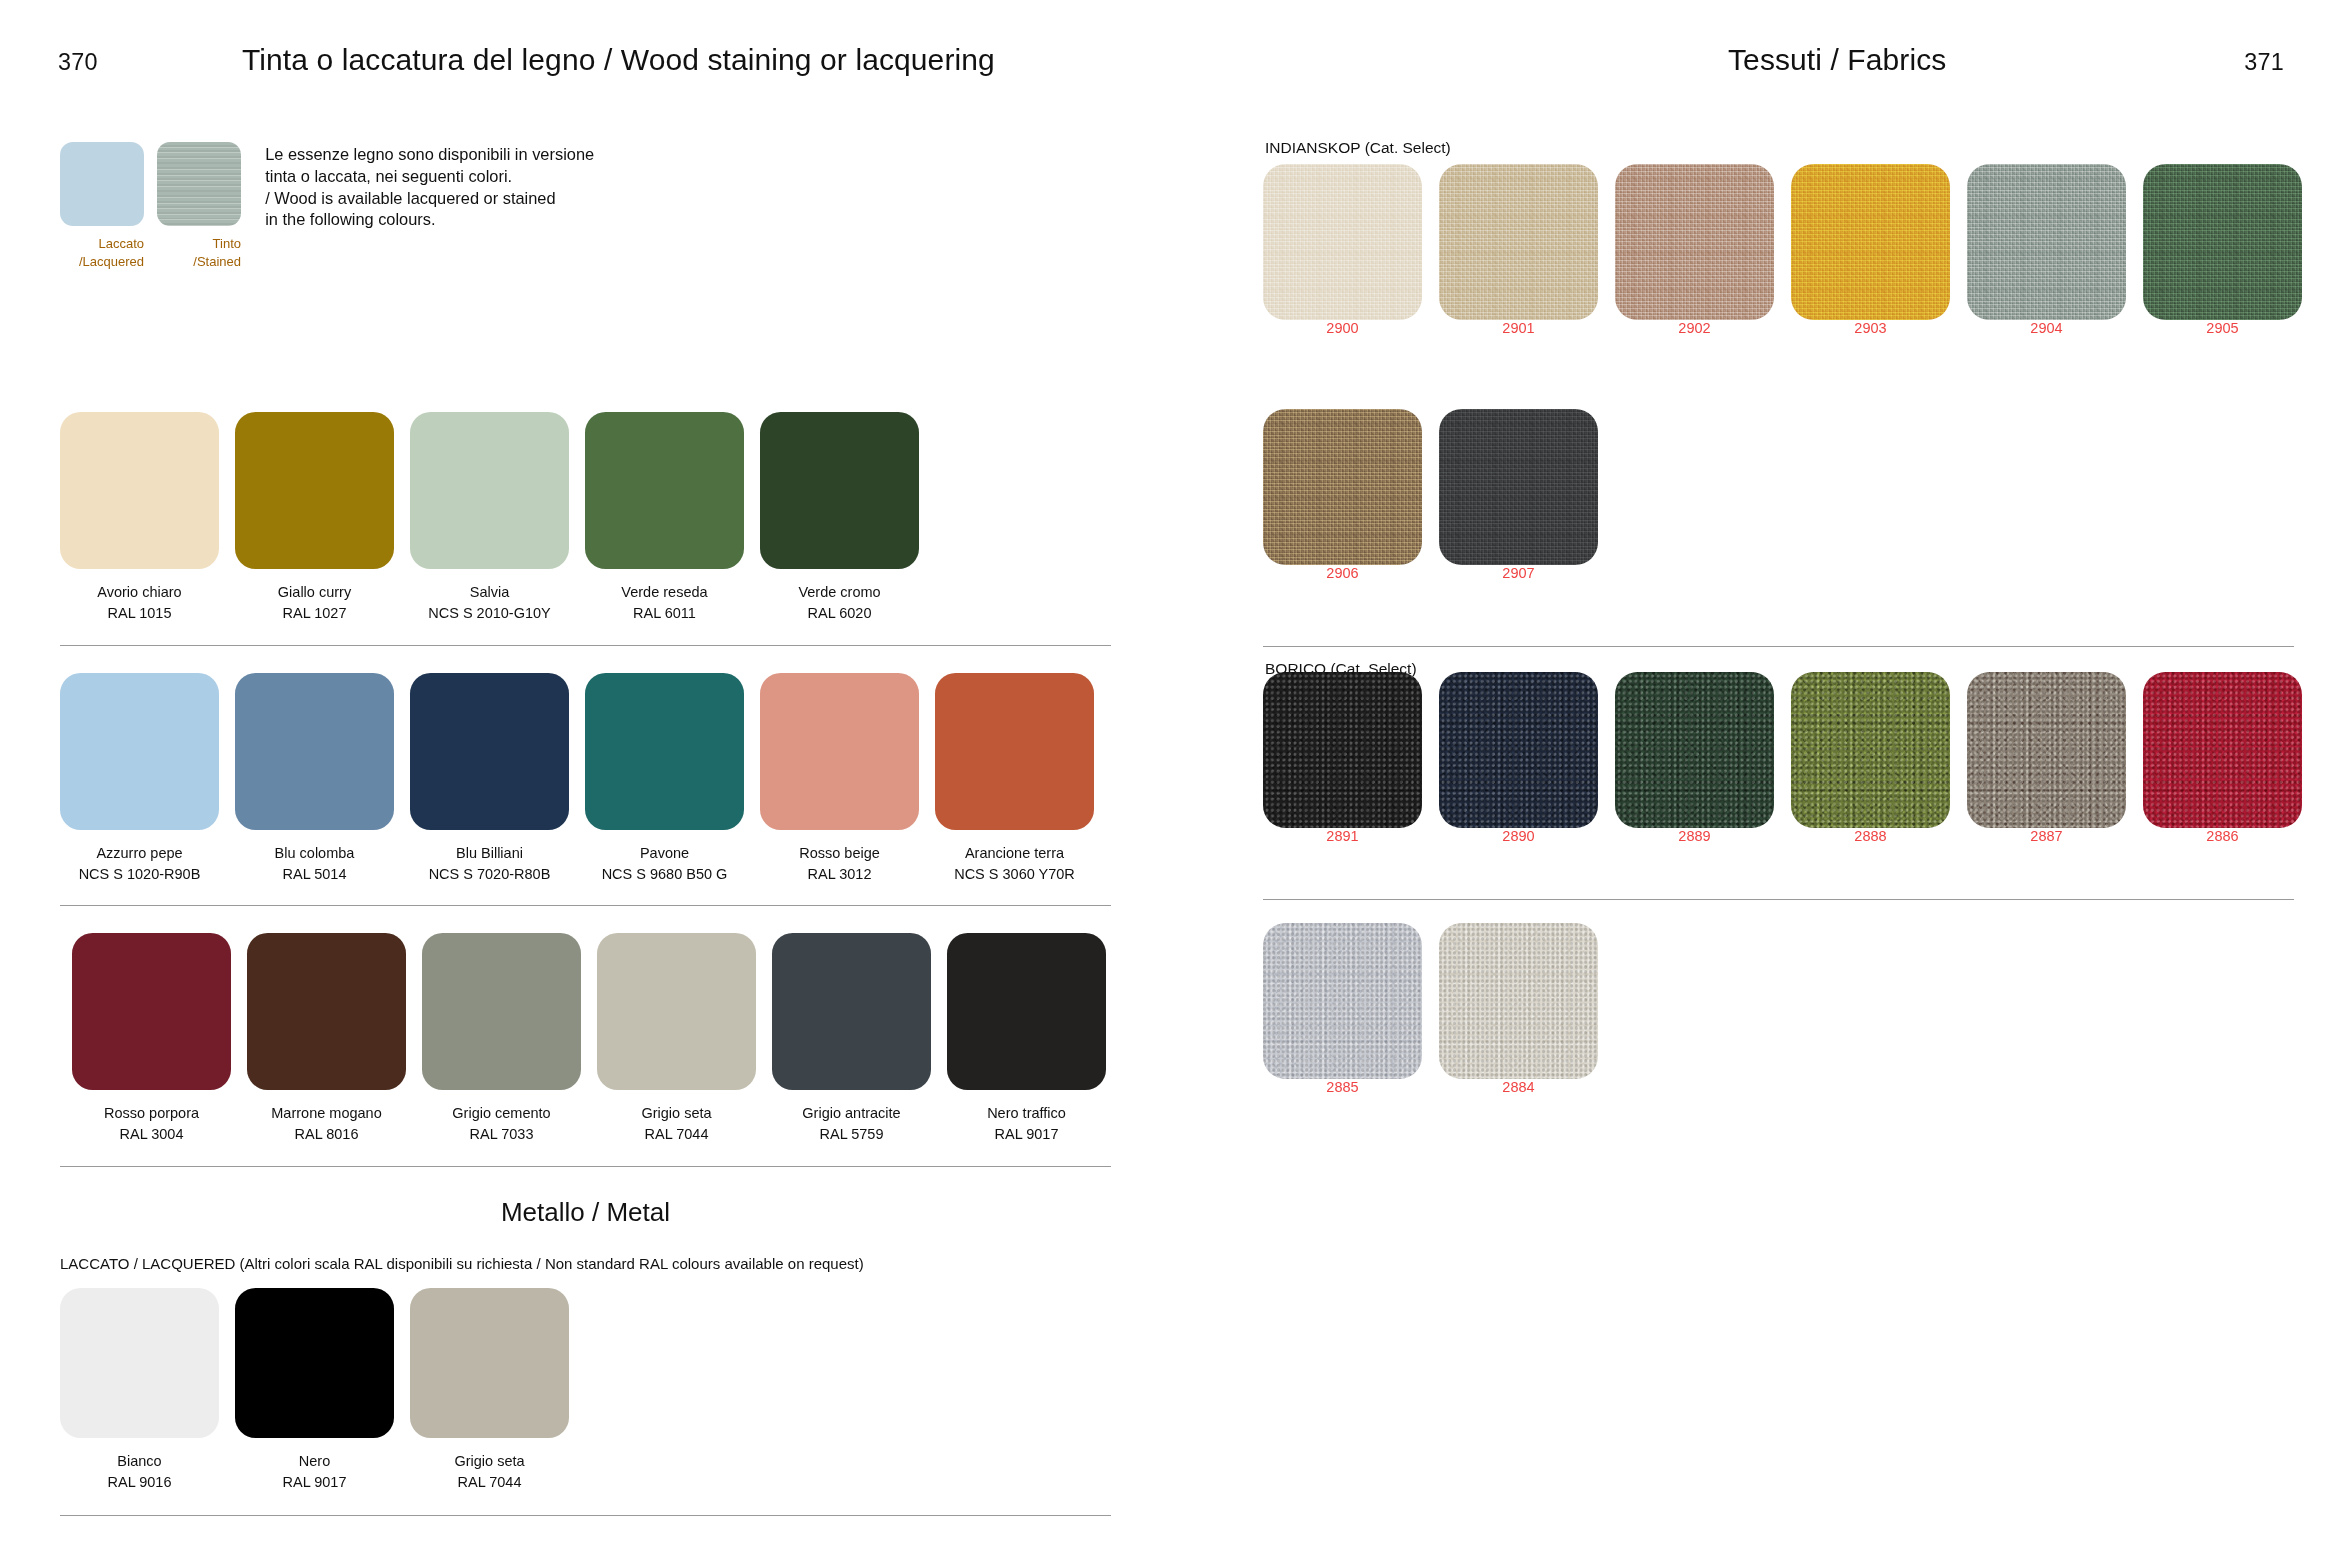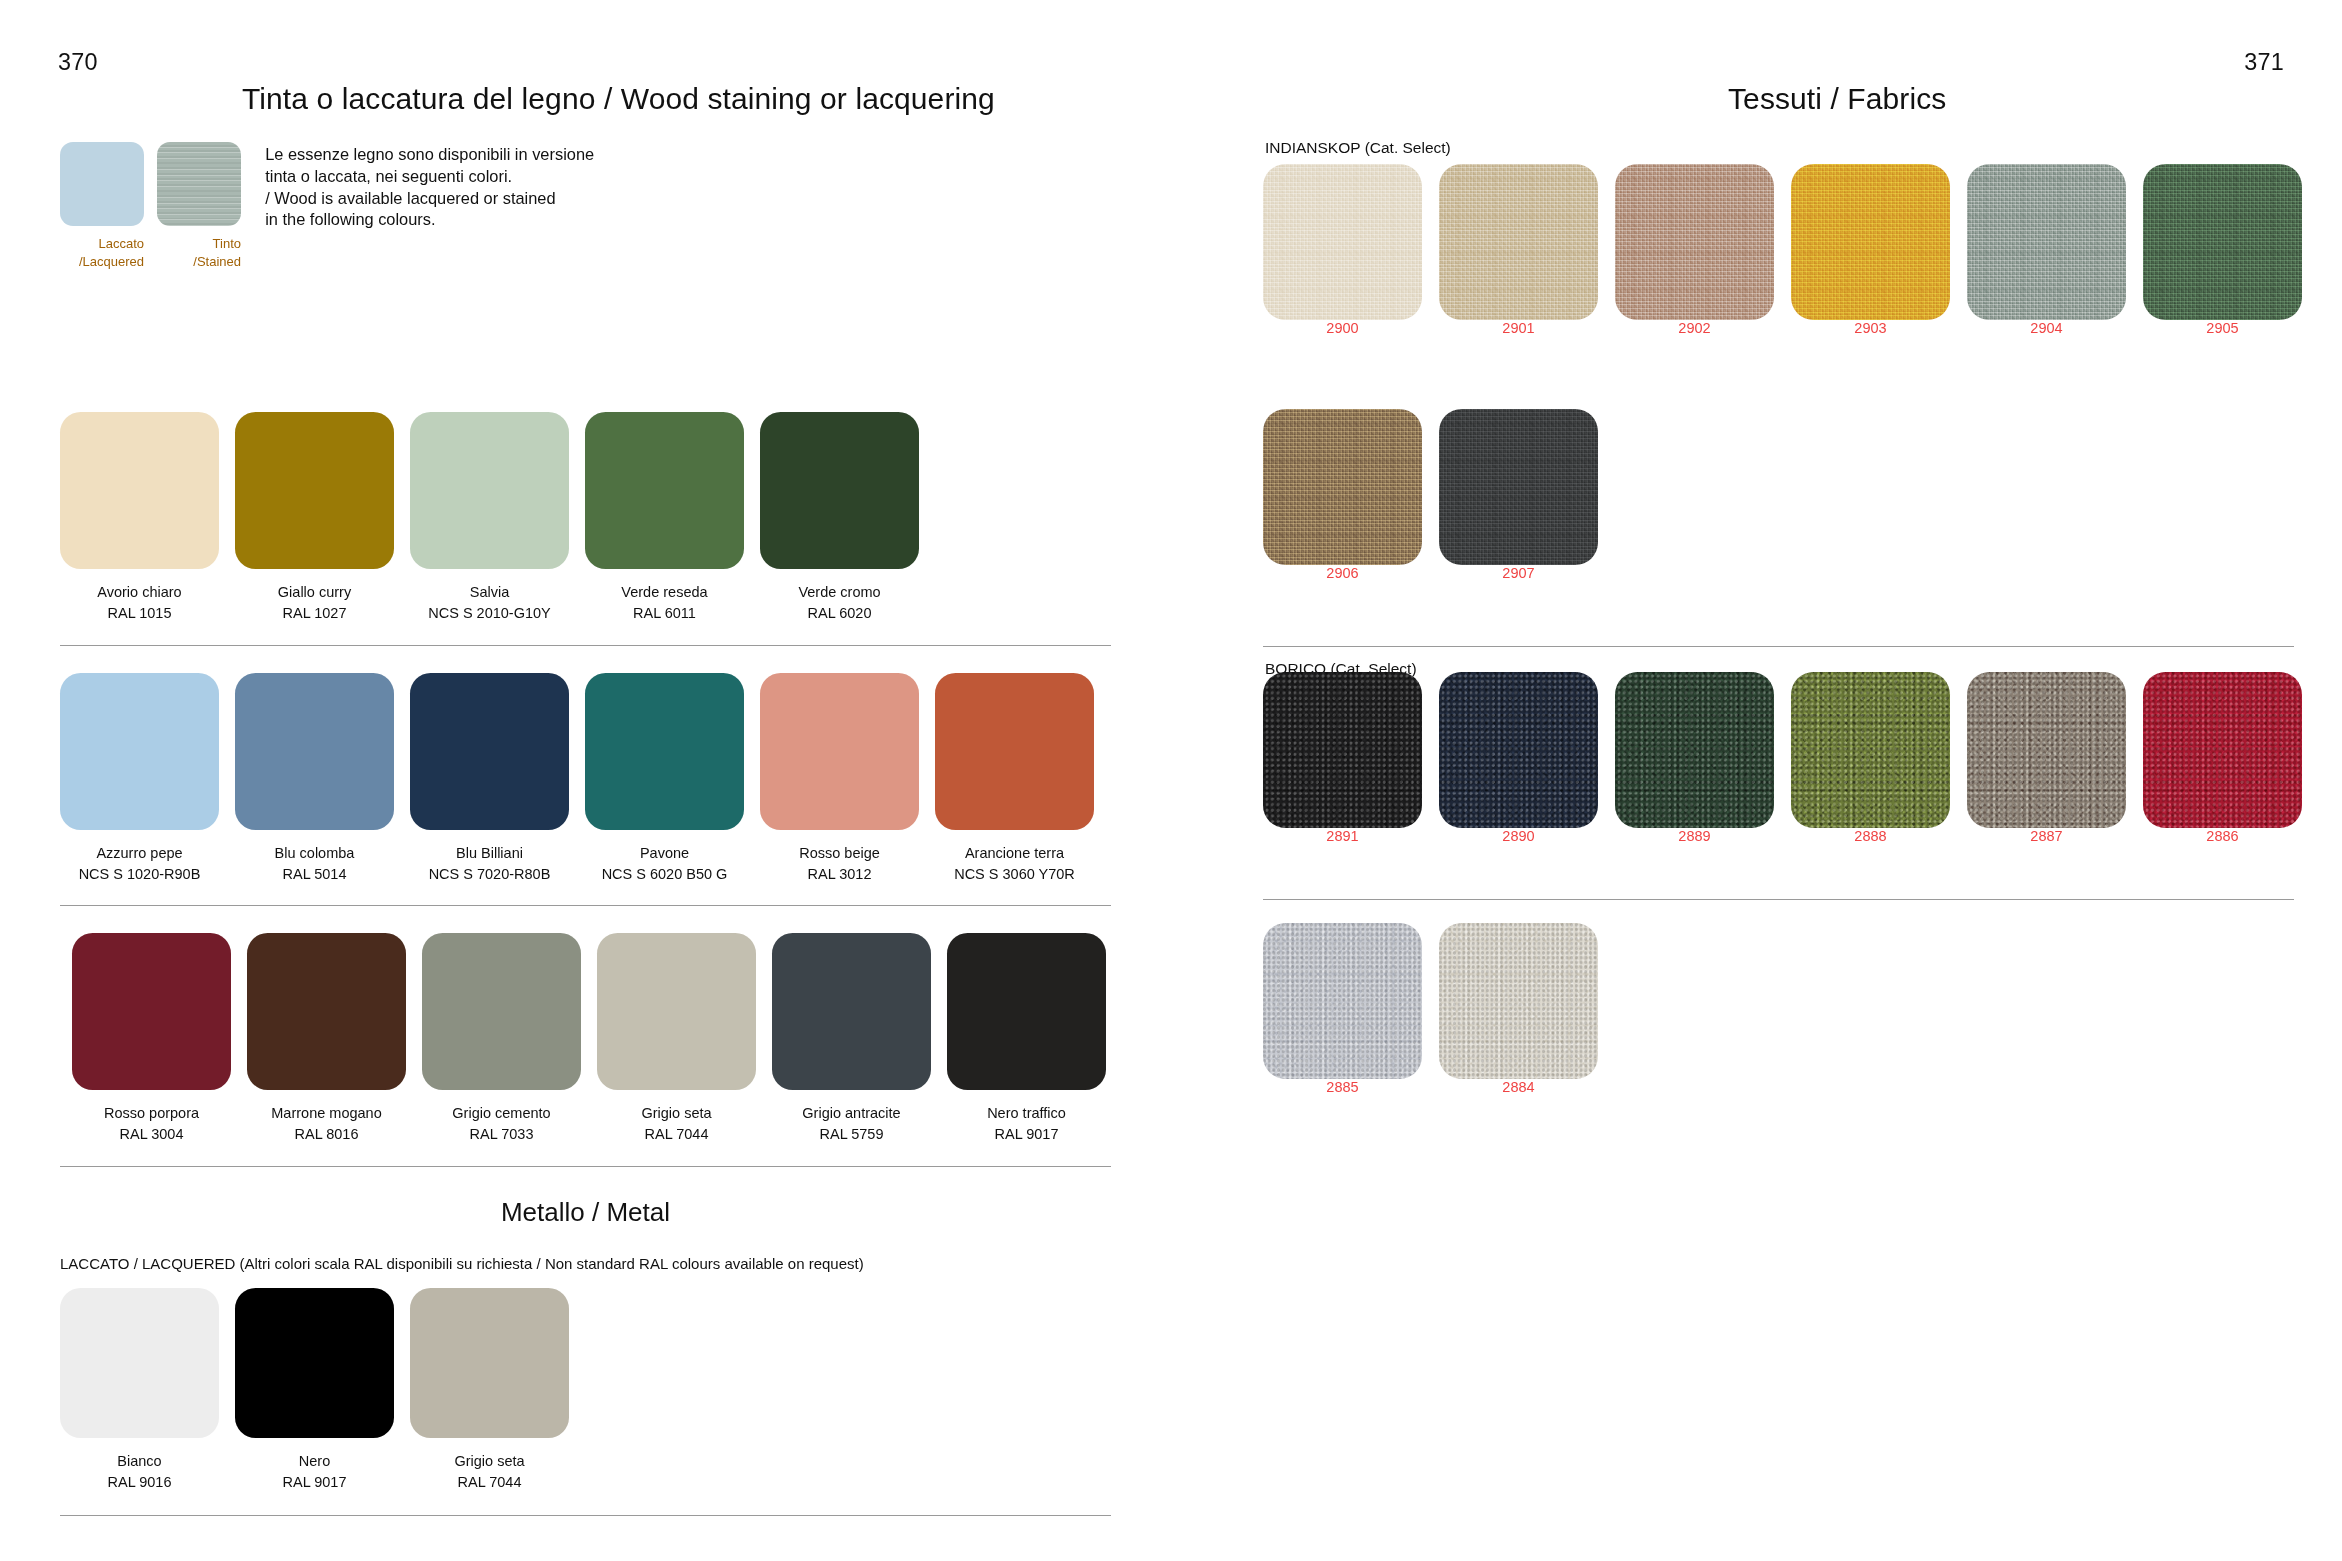--- a/index.html
+++ b/index.html
@@ -20,21 +20,20 @@
   .folio{
     position:absolute;top:49px;
     font-size:23.4px;font-weight:400;letter-spacing:0.2px;color:#111;
   }
   .folio-left{left:58px;}
   .folio-right{right:58px;}
   .page-title{
     position:absolute;top:43px;
     font-size:30px;font-weight:400;letter-spacing:0.1px;color:#111;
     white-space:nowrap;
-    margin-top:39px;
   }
   .title-left{left:242px;}
   .title-right{left:557px;}
 
   
   .intro{position:absolute;left:60px;top:142px;display:flex;align-items:flex-start;}
   .intro-sw{width:84px;margin-right:13px;}
   .intro-chip{
     width:84px;height:84px;border-radius:13px;
   }
@@ -219,21 +218,21 @@
             <div class="wood-chip" style="background: rgb(30, 52, 80);"></div>
             <div class="wood-label">
               <div>Blu Billiani</div>
               <div>NCS S 7020-R80B</div>
             </div>
           </div>
           <div class="wood-cell">
             <div class="wood-chip" style="background: rgb(29, 106, 104);"></div>
             <div class="wood-label">
               <div>Pavone</div>
-              <div>NCS S 6020 B50 G</div>
+              <div>NCS S 9680 B50 G</div>
             </div>
           </div>
           <div class="wood-cell">
             <div class="wood-chip" style="background: rgb(221, 150, 132);"></div>
             <div class="wood-label">
               <div>Rosso beige</div>
               <div>RAL 3012</div>
             </div>
           </div>
           <div class="wood-cell">

